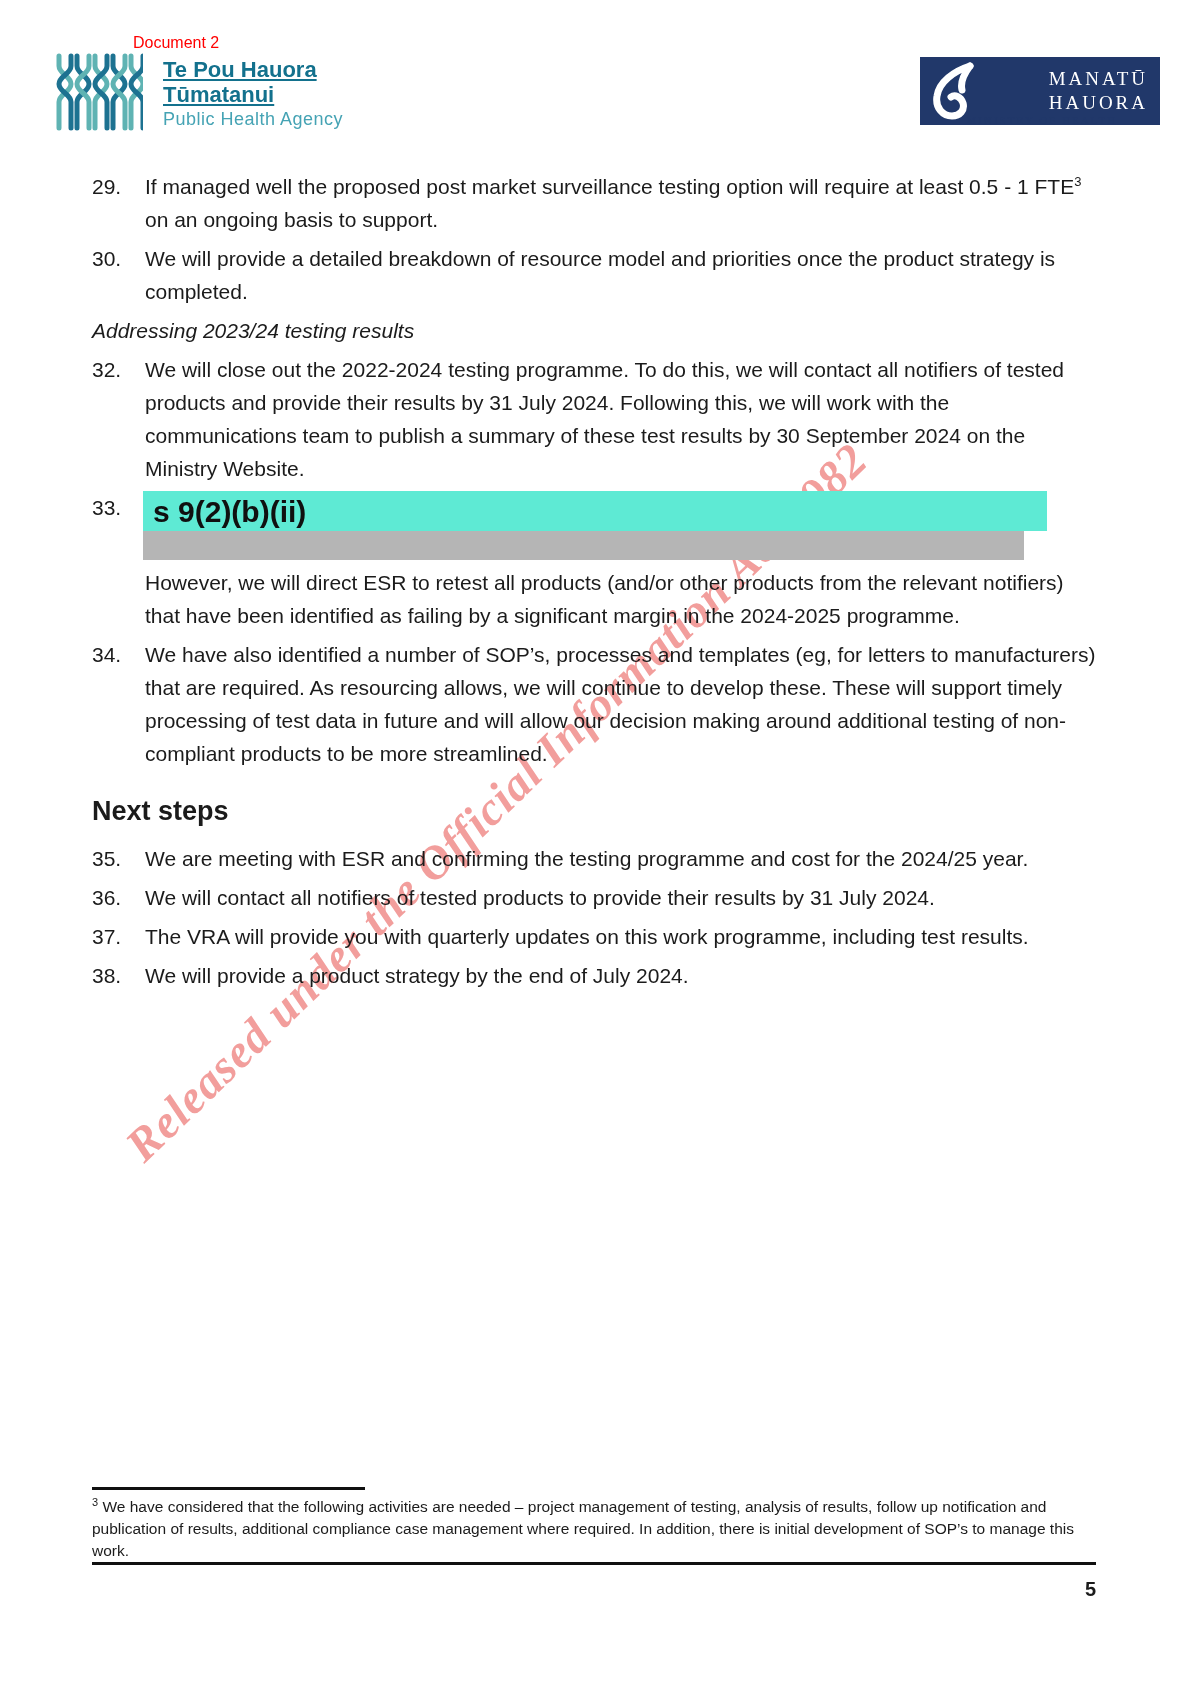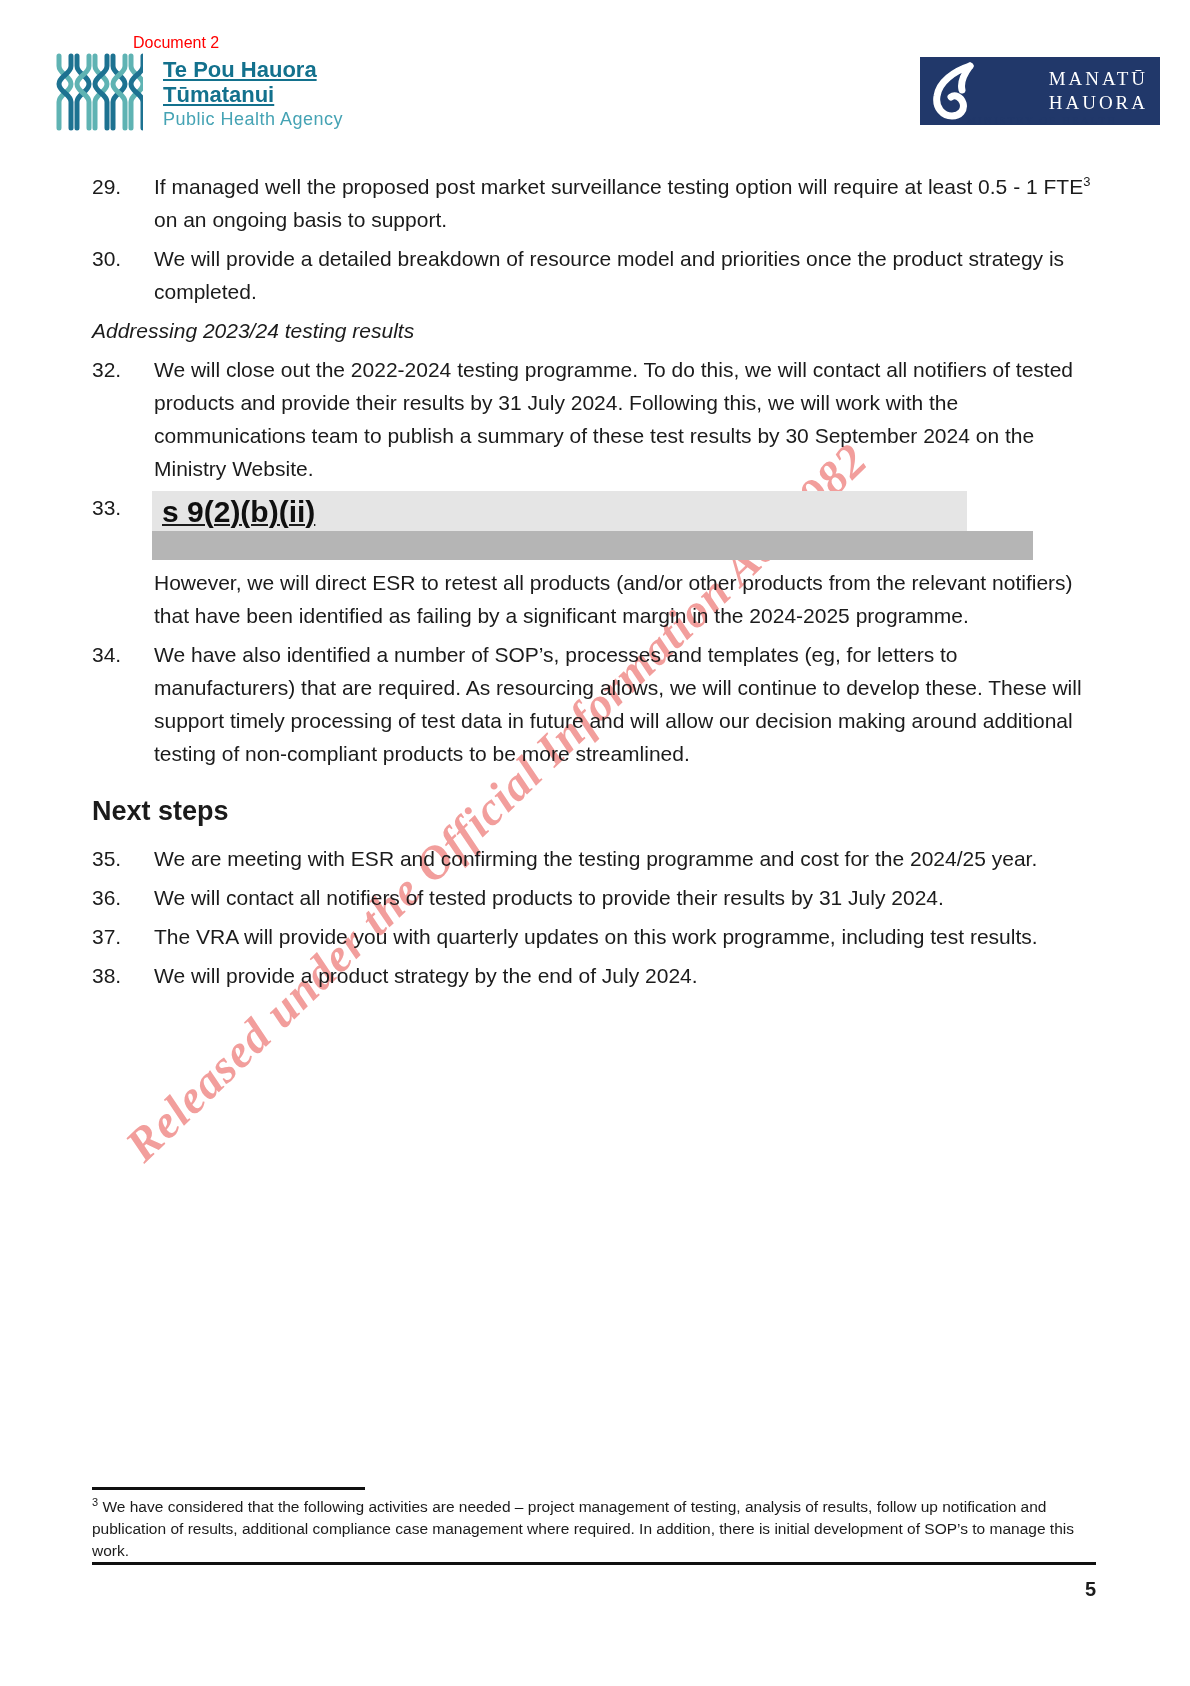--- a/index.html
+++ b/index.html
@@ -28,29 +28,29 @@
   }
   .koru{position:absolute;left:4px;top:5px;}
   .moh-name{font-family:"Liberation Serif",serif;color:#fff;font-size:19px;
     letter-spacing:3px;text-align:right;line-height:24px;}
   .ministry-caption{
     position:absolute;left:920px;top:114px;width:197px;text-align:right;z-index:2;
     font-family:"Liberation Serif",serif;font-size:11px;letter-spacing:2px;color:#21386a;
   }
   
   .content{position:absolute;left:92px;top:170px;width:1005px;z-index:1;font-size:21px;line-height:33px;}
-  .row{display:flex;margin-bottom:6px;gap:9px;}
+  .row{display:flex;margin-bottom:6px;}
   .num{width:53px;flex:none;}
   .txt{flex:1;}
   .subheading{font-style:italic;margin-bottom:6px;}
   .h2{font-weight:bold;font-size:27px;line-height:34px;margin:24px 0 14px 0;}
   sup{font-size:13px;vertical-align:super;line-height:0;}
   
   .red-wrap{margin-left:-2px;}
-  .red-top{width:815px;height:40px;background:#e5e5e5;text-decoration:underline;}
+  .red-top{width:904px;height:40px;background:#5eead4;}
   .red-bottom{width:881px;height:29px;background:#b5b5b5;}
   .red-label{font-size:30px;font-weight:bold;line-height:42px;padding-left:10px;color:#101010;}
   
   .fn-rule{position:absolute;left:92px;top:1487px;width:273px;height:3px;background:#101010;z-index:1;}
   .footnote{position:absolute;left:92px;top:1496px;width:1007px;font-size:15.5px;line-height:22px;z-index:1;}
   .footnote sup{font-size:11px;}
   .bottom-rule{position:absolute;left:92px;top:1562px;width:1004px;height:3px;background:#101010;z-index:1;}
   .page-num{position:absolute;right:94px;top:1578px;font-size:20px;font-weight:bold;z-index:1;}
   
   .st-d{stroke:#1d7291;} .st-l{stroke:#5fb3b3;}

